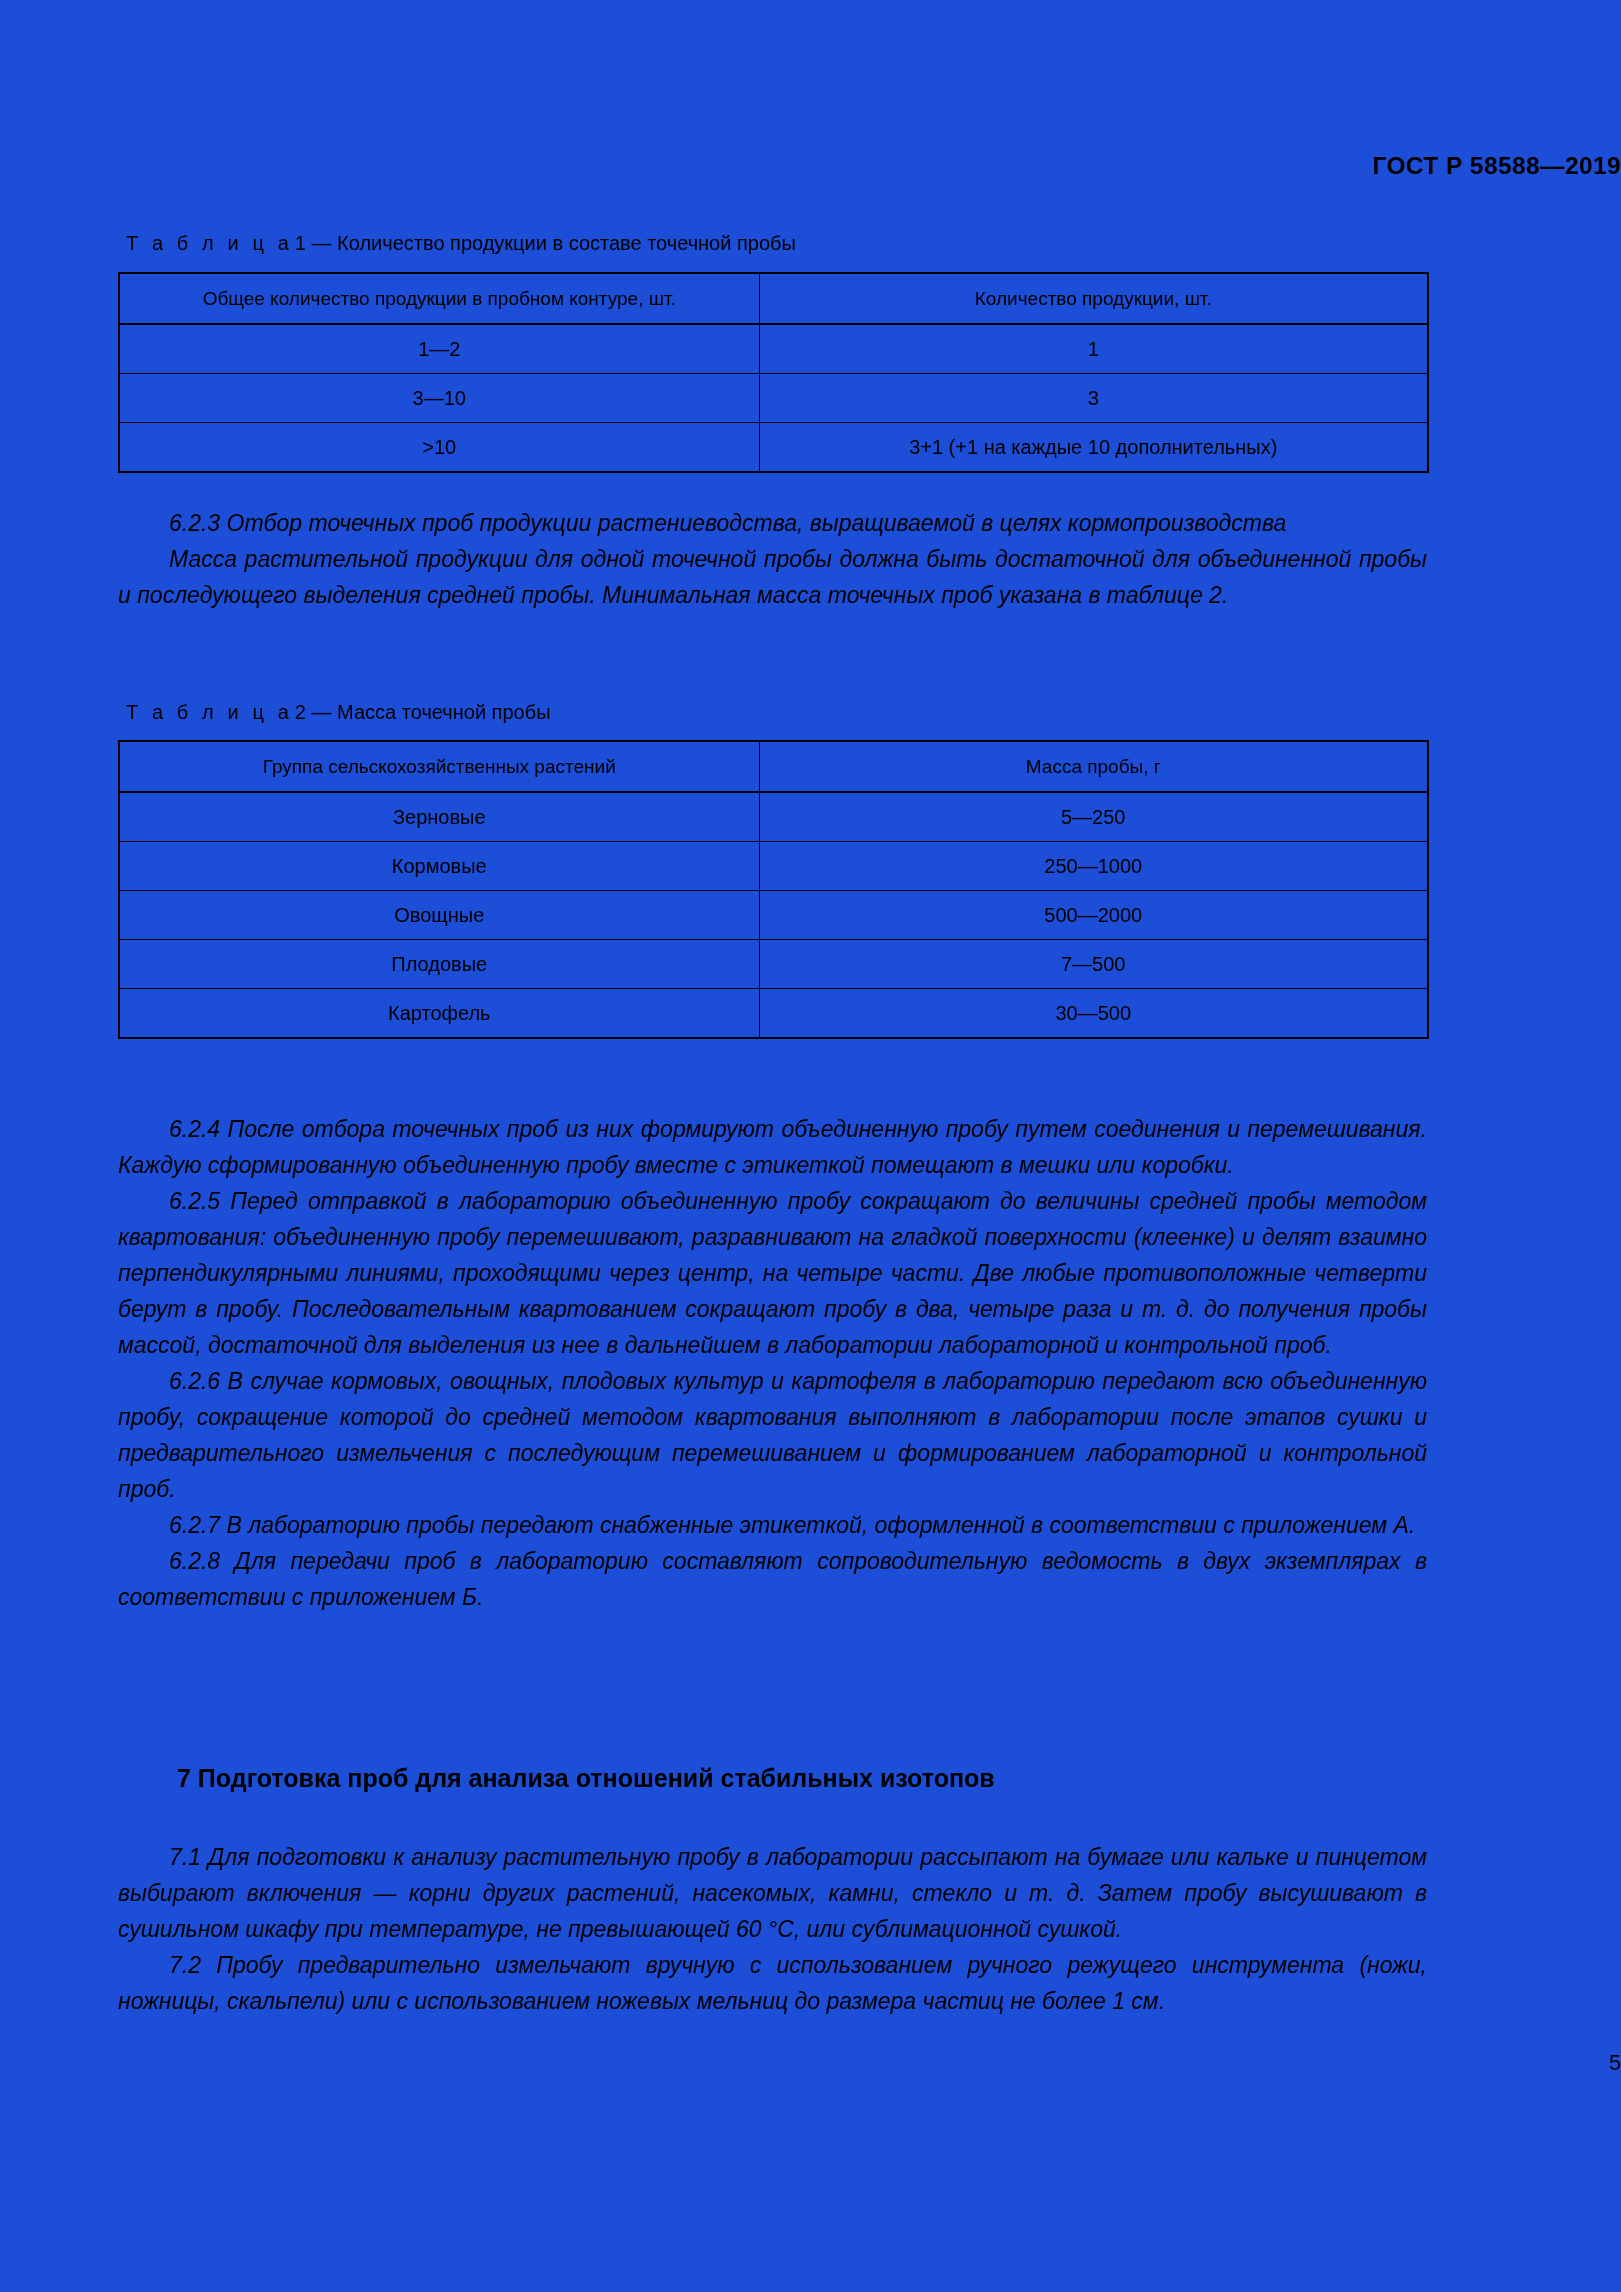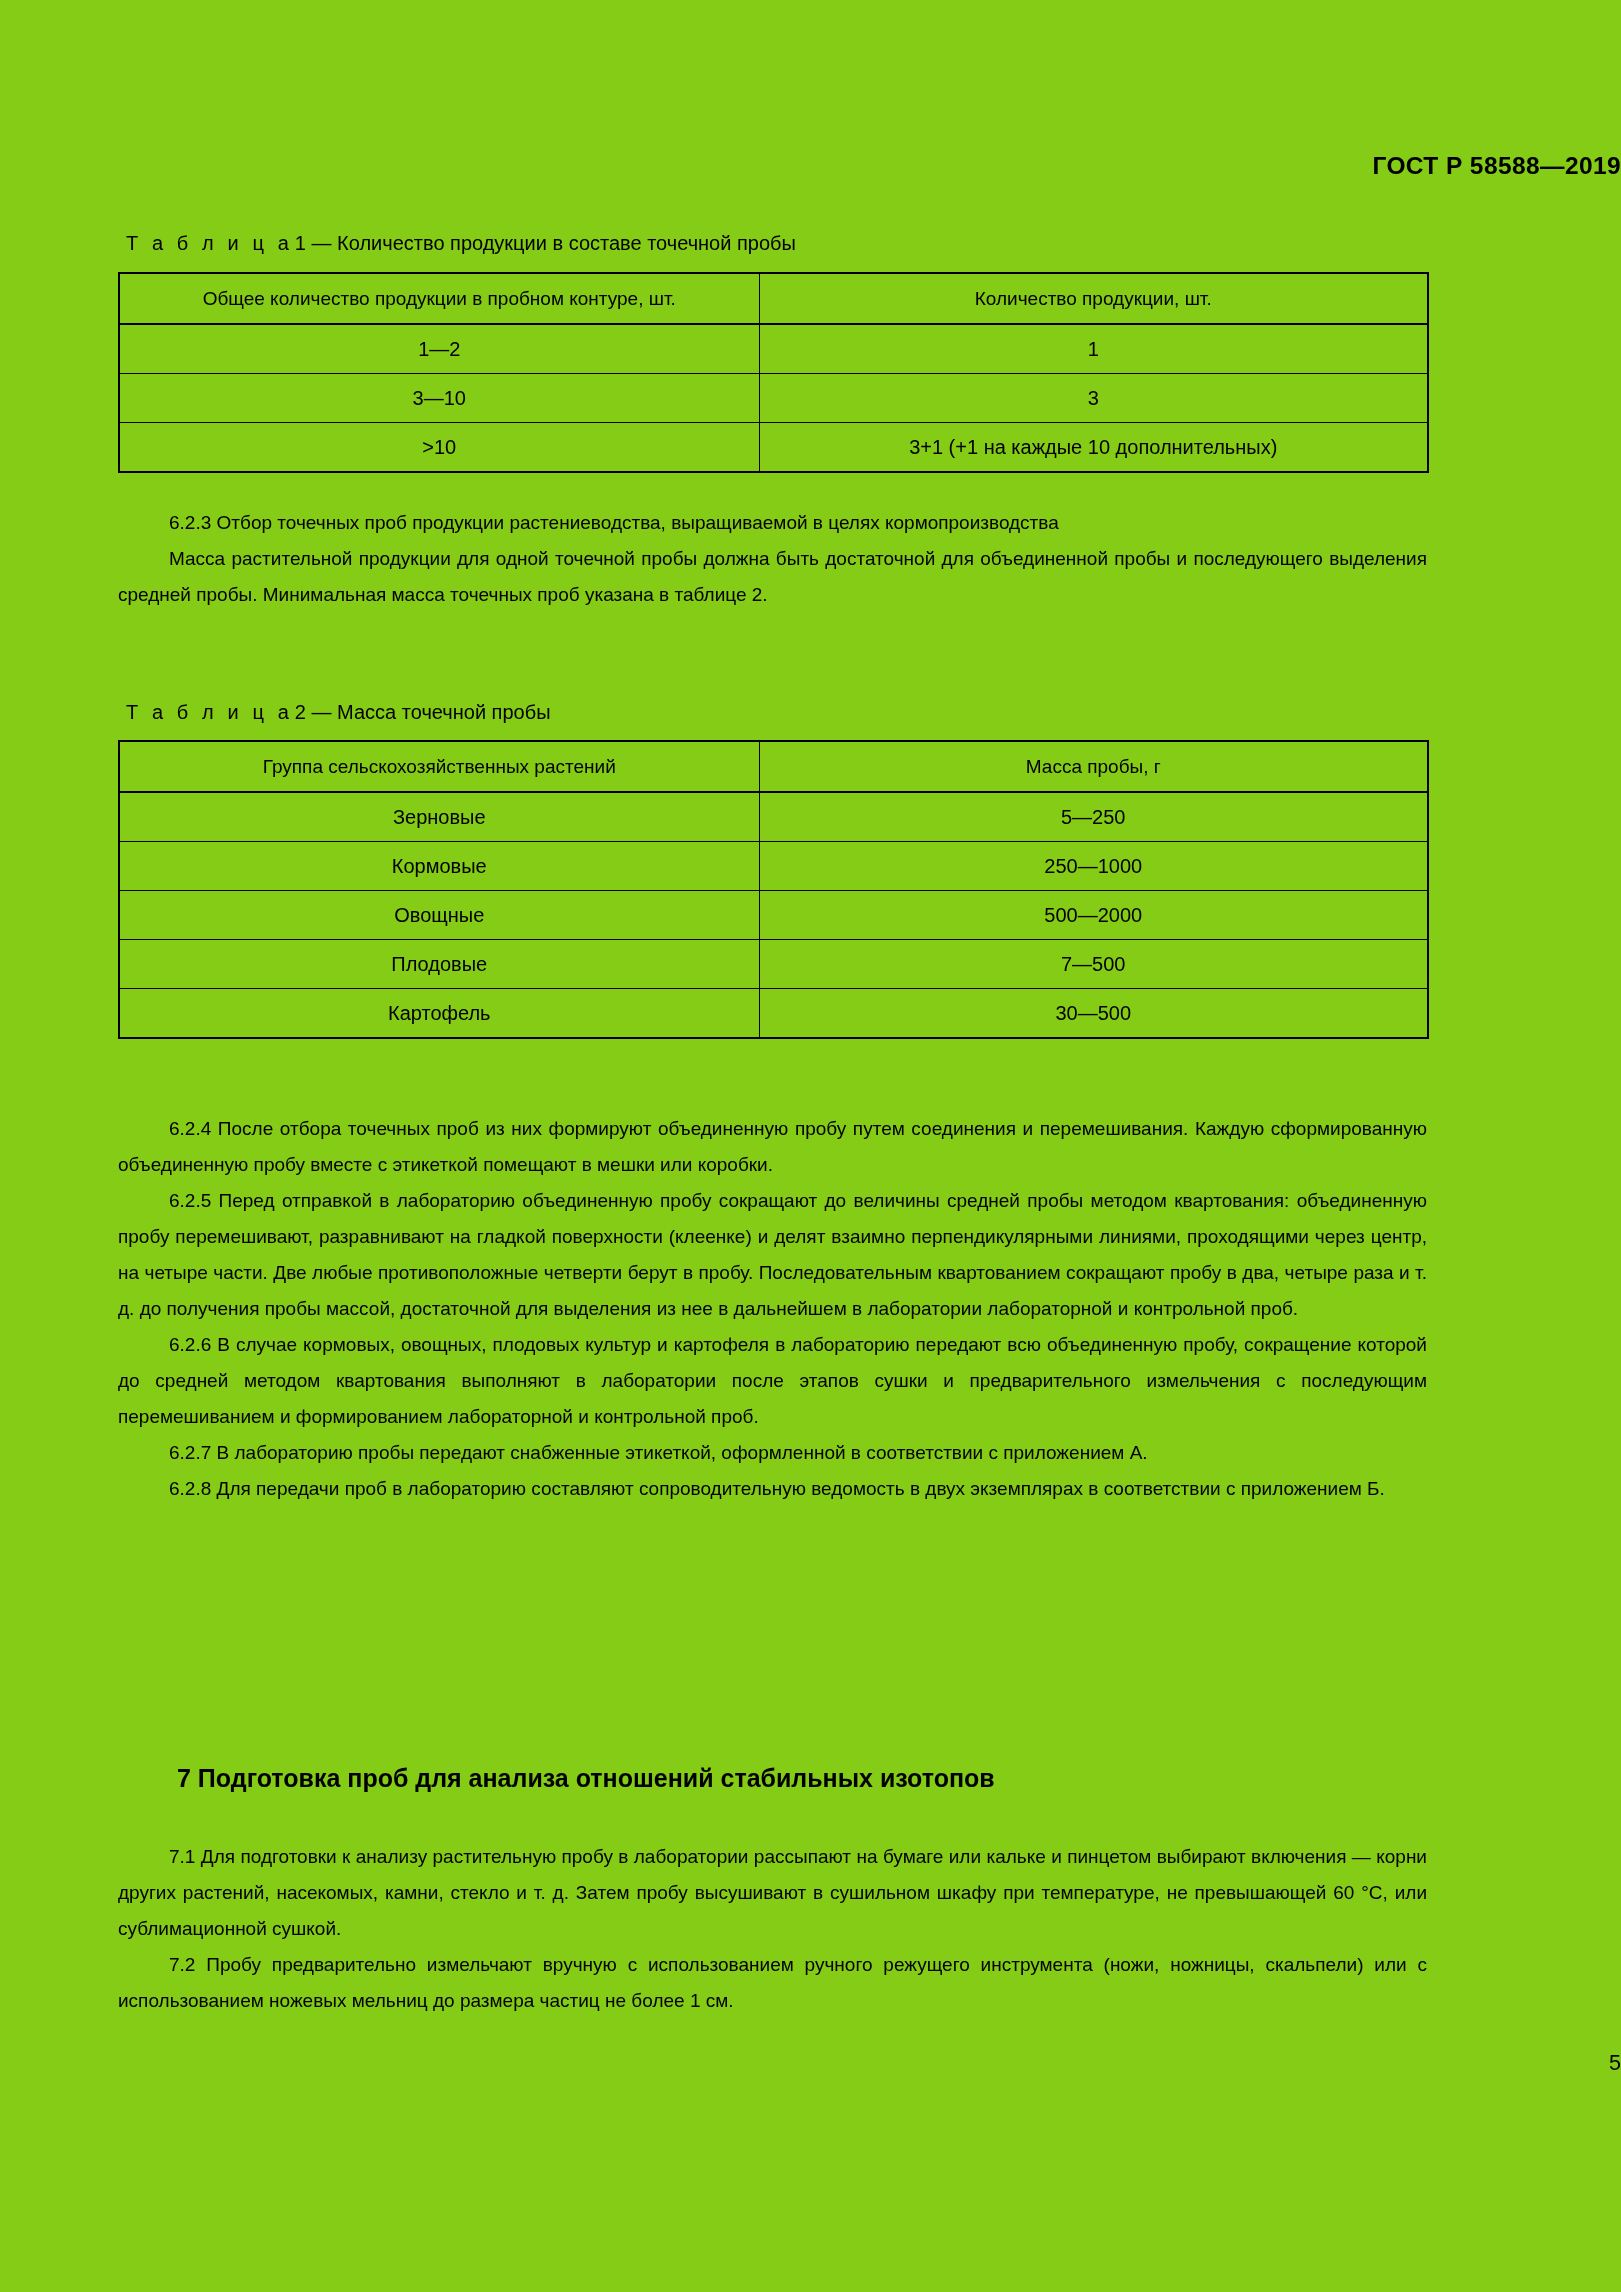--- a/index.html
+++ b/index.html
@@ -8,21 +8,21 @@
     background: #ffffff;
   }
   body {
     font-family: "Liberation Sans", sans-serif;
     color: #000000;
   }
   .page {
     position: relative;
     width: 1621px;
     height: 2293px;
-    background: #84cc16;
+    background: #1d4ed8;
     box-sizing: border-box;
     overflow: hidden;
   }
   .content {
     position: absolute;
     left: 118px;
     top: 0;
     width: 1309px;
   }
 
@@ -85,26 +85,27 @@
     border-bottom-width: 2.5px;
   }
   table.gost tr td:first-child,
   table.gost tr th:first-child { border-left-width: 2.5px; }
   table.gost tr td:last-child,
   table.gost tr th:last-child { border-right-width: 2.5px; }
   table.gost thead tr th { border-top-width: 2.5px; }
 
   
   p.body {
-    font-size: 19px;
+    font-size: 23px;
     line-height: 36px;
     margin: 0;
     text-align: justify;
     text-justify: inter-word;
     hyphens: none;
+    font-style: italic;
   }
   p.body.indent { text-indent: 51px; }
 
   
   h2.section {
     font-size: 25px;
     font-weight: bold;
     margin: 0;
     padding-left: 59px;
     line-height: 1.2;

